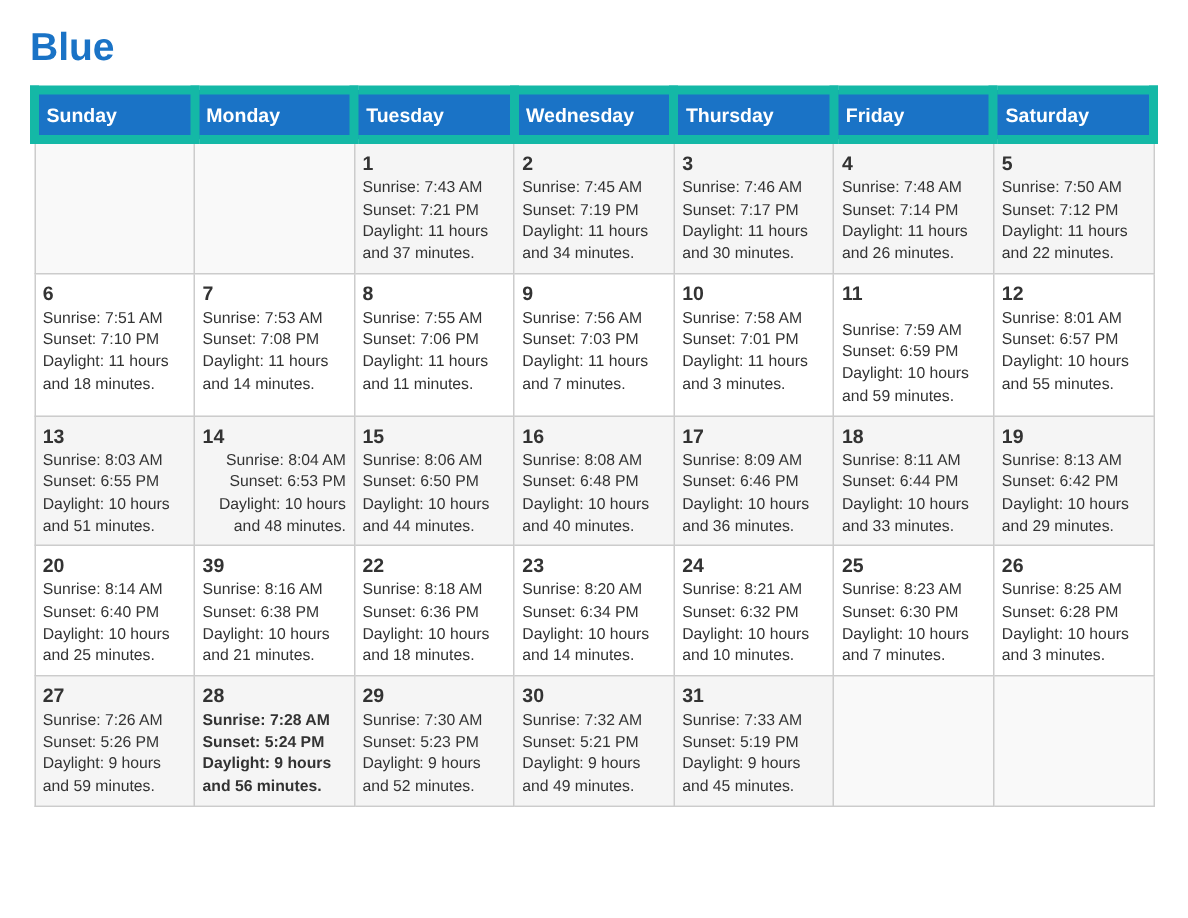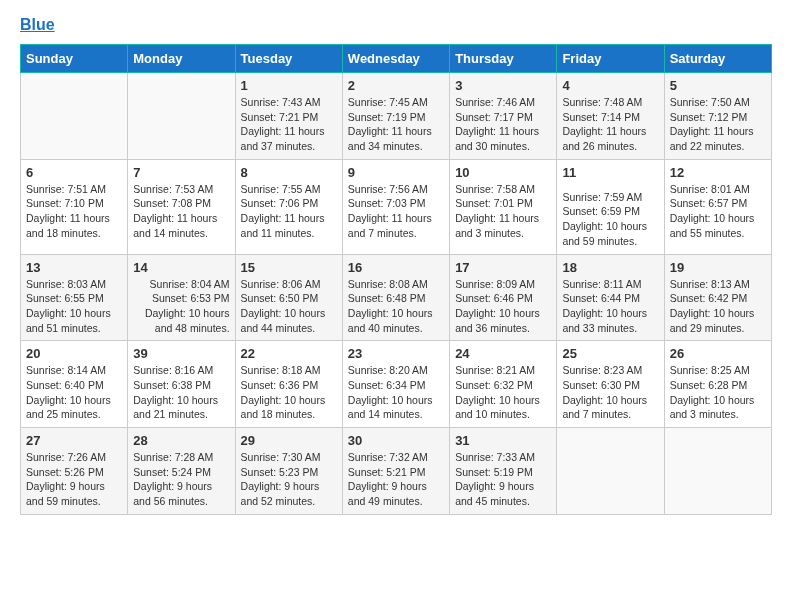--- a/index.html
+++ b/index.html
@@ -52,21 +52,21 @@
       border-collapse: collapse;
       table-layout: fixed;
     }
     thead tr th {
       background-color: #1a73c6;
       color: #fff;
       font-size: 13px;
       font-weight: bold;
       text-align: left;
       padding: 6px 5px;
-      border: 1px solid #14b8a6;
+      border: 6px solid #14b8a6;
     }
     tbody tr td {
       vertical-align: top;
       font-size: 11px;
       color: #333;
       padding: 5px 5px;
       border: 1px solid #ccc;
       height: 80px;
       background: #fff;
     }
@@ -90,21 +90,21 @@
     .empty-cell {
       background: #f9f9f9 !important;
     }
   </style>
 </head>
 <body>
 
 <div class="header">
   <div class="logo">
     <div>
-      <div style="font-size:16px;font-weight:bold;color:#1a73c6;margin-top:-4px;text-decoration:underline;">Blue</div>
+      <div style="font-size:26px;font-weight:bold;color:#1a73c6;margin-top:-4px;">Blue</div>
     </div>
   </div>
 </div>
 
 <table>
   <thead>
     <tr id="weekday-header">
         <th>Sunday</th>
         <th>Monday</th>
         <th>Tuesday</th>
@@ -283,21 +283,21 @@
       </tr>
       <tr>
         <td>
           <span class="day-num">27</span>
           <div class="day-info" style="white-space: pre-line;">Sunrise: 7:26 AM
 Sunset: 5:26 PM
 Daylight: 9 hours and 59 minutes.</div>
         </td>
         <td>
           <span class="day-num">28</span>
-          <div class="day-info" style="white-space: pre-line;">Sunrise: 7:28 AM
+          <div class="day-info" style="white-space: pre-line; font-weight: bold;">Sunrise: 7:28 AM
 Sunset: 5:24 PM
 Daylight: 9 hours and 56 minutes.</div>
         </td>
         <td>
           <span class="day-num">29</span>
           <div class="day-info" style="white-space: pre-line;">Sunrise: 7:30 AM
 Sunset: 5:23 PM
 Daylight: 9 hours and 52 minutes.</div>
         </td>
         <td>

